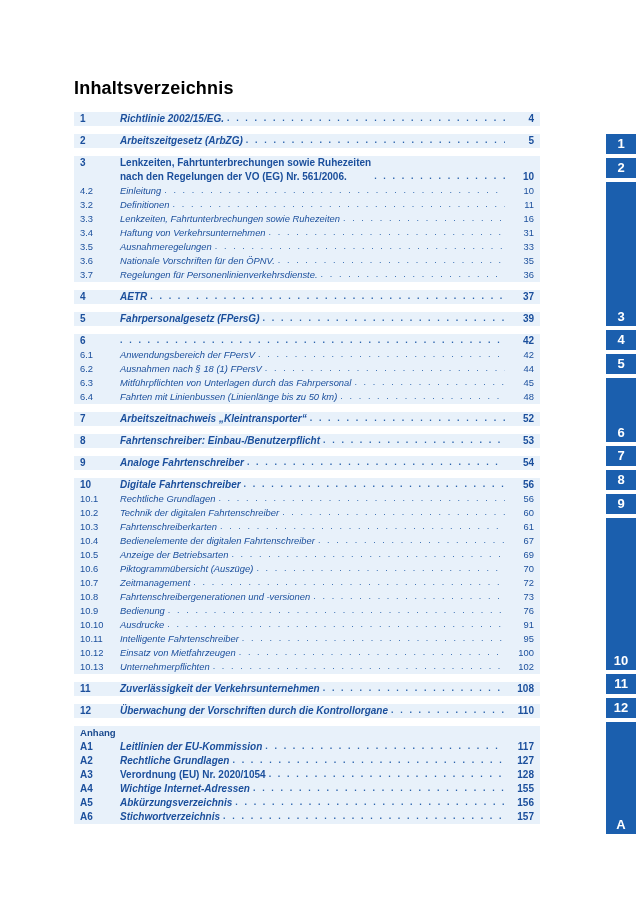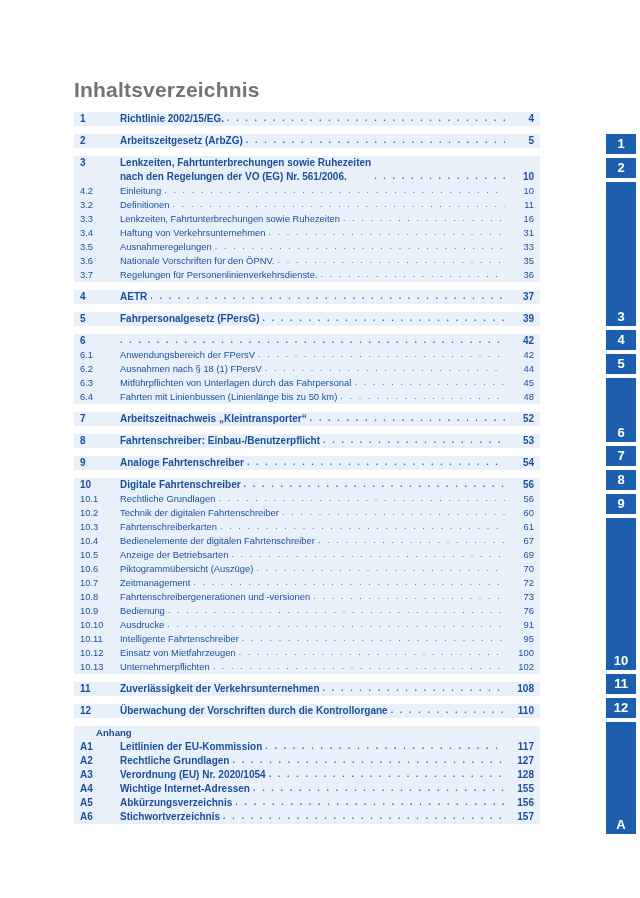--- a/index.html
+++ b/index.html
@@ -20,23 +20,23 @@
     left: 0; top: 0;
     width: 640px;
     height: 898px;
   }
 
   
   .title {
     position: absolute;
     left: 74px;
     top: 78px;
-    font-size: 21px;
+    font-size: 18px;
     font-weight: bold;
-    color: #737373;
+    color: #000000;
     letter-spacing: 0.2px;
   }
 
   
   .toc {
     position: absolute;
     left: 74px;
     top: 112px;
     width: 466px;
   }
@@ -61,20 +61,21 @@
     font-weight: bold;
     font-size: 10px;
   }
   .row .num {
     width: 40px;
     flex: 0 0 40px;
   }
   .row .txt {
     flex: 0 0 auto;
     padding-right: 3px;
+    font-style: italic;
   }
   .row .dots {
     flex: 1 1 auto;
     overflow: hidden;
     white-space: nowrap;
     letter-spacing: 2.1px;
     font-size: 9px;
     color: #2a63ad;
     position: relative;
     top: -1px;
@@ -98,21 +99,20 @@
   }
   .spacer-8 { height: 8px; }
 
   
   .appendix .row { font-weight: bold; justify-content: center; }
   .appendix .hdr {
     font-size: 9.6px;
     font-weight: bold;
     padding: 0 6px;
     line-height: 14px;
-    margin-left: 16px;
   }
 
   
   .tabs {
     position: absolute;
     right: 0;
     top: 130px;
     width: 34px;
   }
   .tab {

